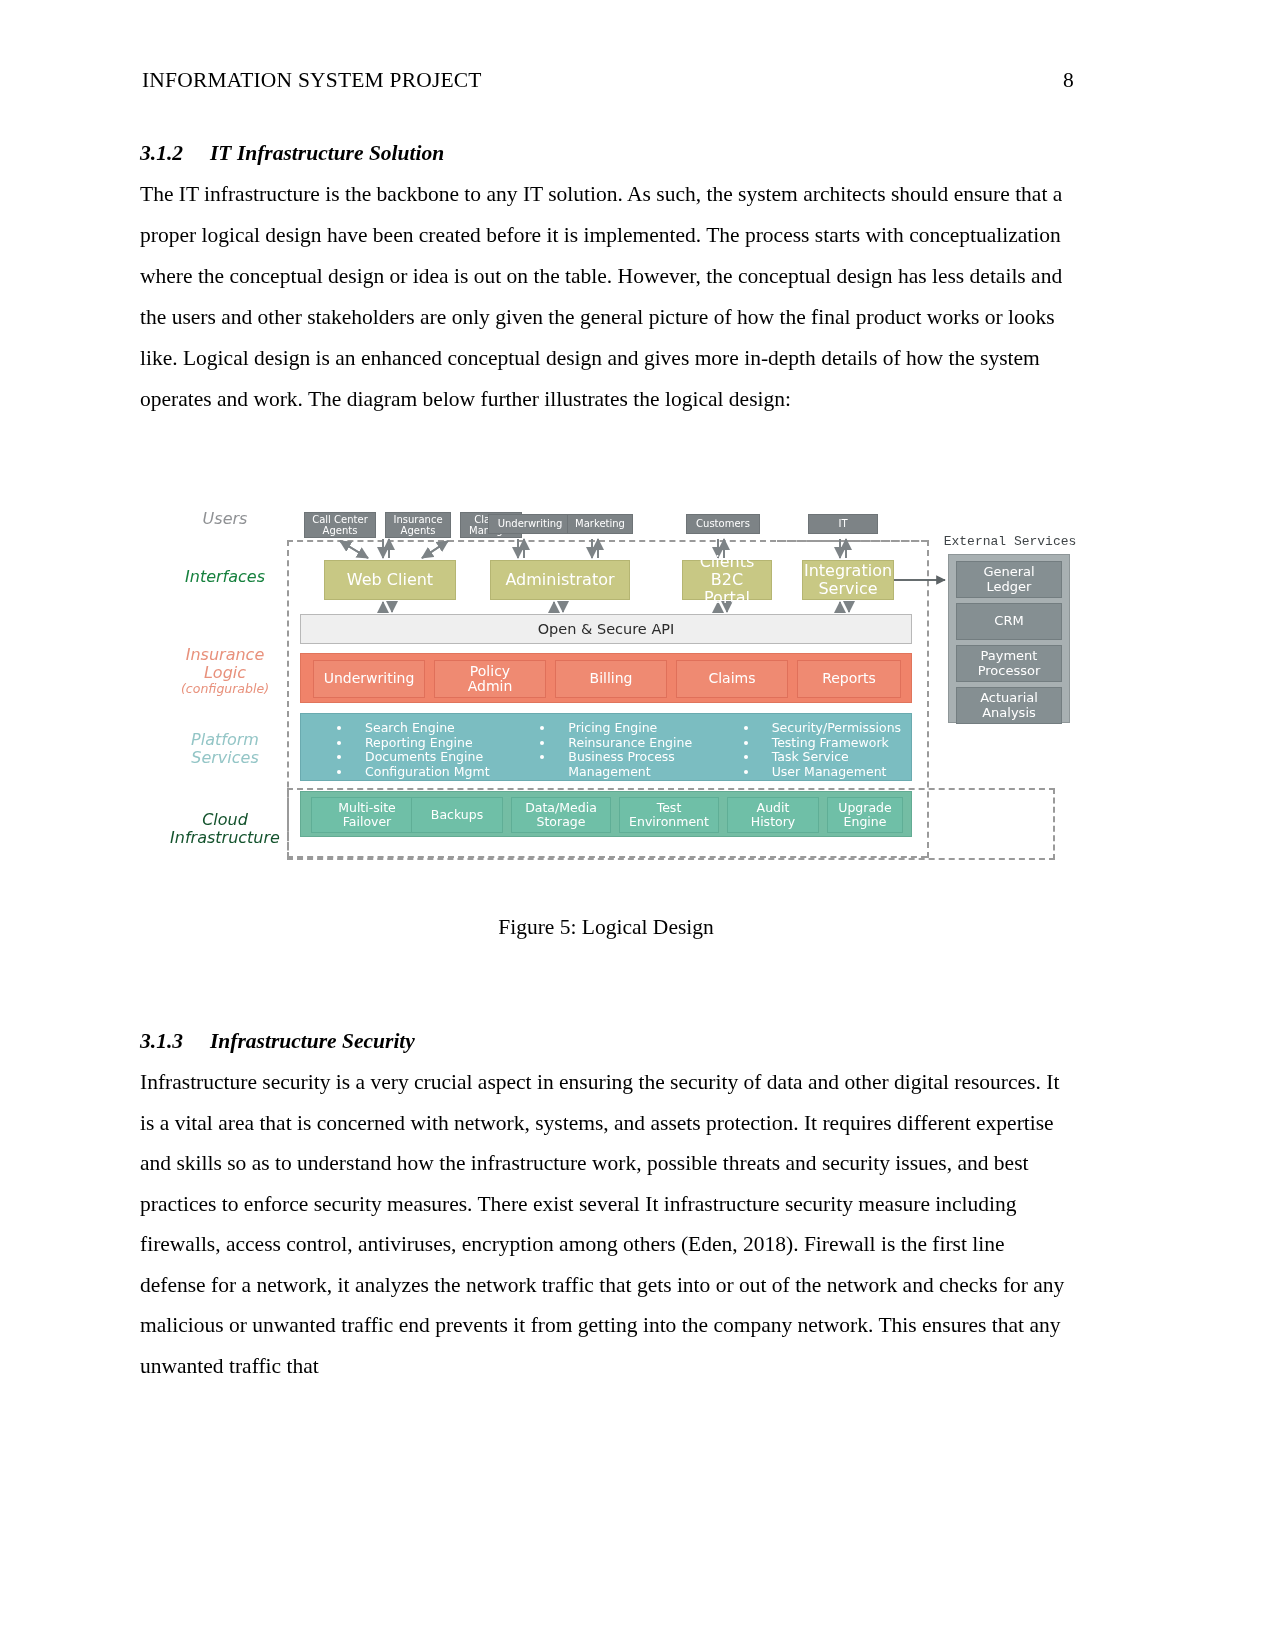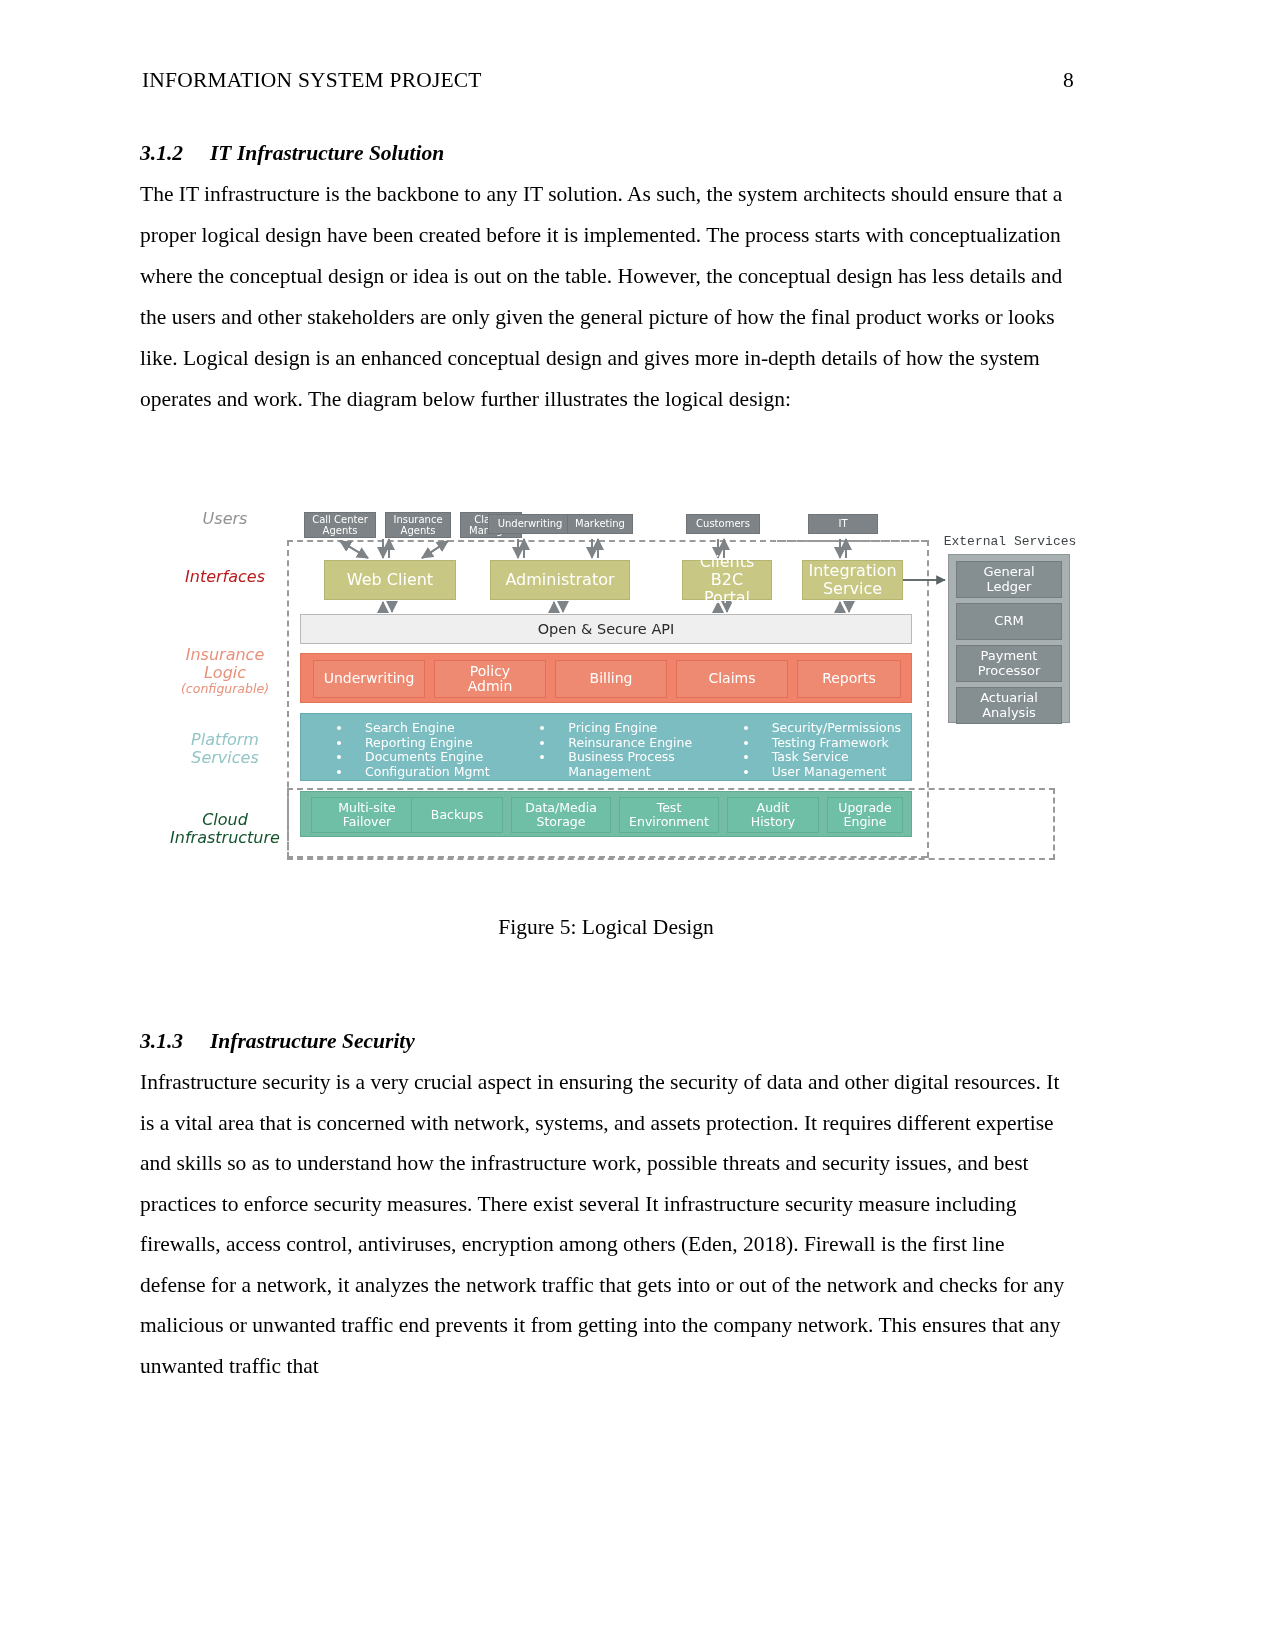--- a/index.html
+++ b/index.html
@@ -85,21 +85,21 @@
     position: absolute;
     text-align: center;
     font-style: italic;
     line-height: 1.12;
     font-size: 16px;
     width: 140px;
     left: 15px;
   }
   .rowlabel .sub { font-size: 12.5px; display: block; }
   .lbl-users      { top: 506px; color: #8f9194; }
-  .lbl-interfaces { top: 565px; color: #b91c1c; }
+  .lbl-interfaces { top: 565px; color: #15803d; }
   .lbl-logic      { top: 640px; color: #e8917c; }
   .lbl-platform   { top: 725px; color: #93c5c6; }
   .lbl-cloud      { top: 808px; color: #14532d; }
 
   
   .dash {
     position: absolute;
     border: 2px dashed #9a9a9a;
     box-sizing: border-box;
   }
@@ -388,21 +388,21 @@
 
       <div class="bx iface-bx" style="left:184px;width:132px;">
         <span>Web Client</span>
       </div>
       <div class="bx iface-bx" style="left:350px;width:140px;">
         <span>Administrator</span>
       </div>
       <div class="bx iface-bx" style="left:542px;width:90px;">
         <span><span>Clients B2C</span><br><span>Portal</span></span>
       </div>
-      <div class="bx iface-bx" style="left:662px;width:101px;">
+      <div class="bx iface-bx" style="left:662px;width:92px;">
         <span><span>Integration</span><br><span>Service</span></span>
       </div>
 
       <div class="api-bar">
         <span>Open &amp; Secure API</span>
       </div>
 
       <div class="logic-band">
         <div class="logic-bx" style="left:12px;width:112px;">
           <span>Underwriting</span>

